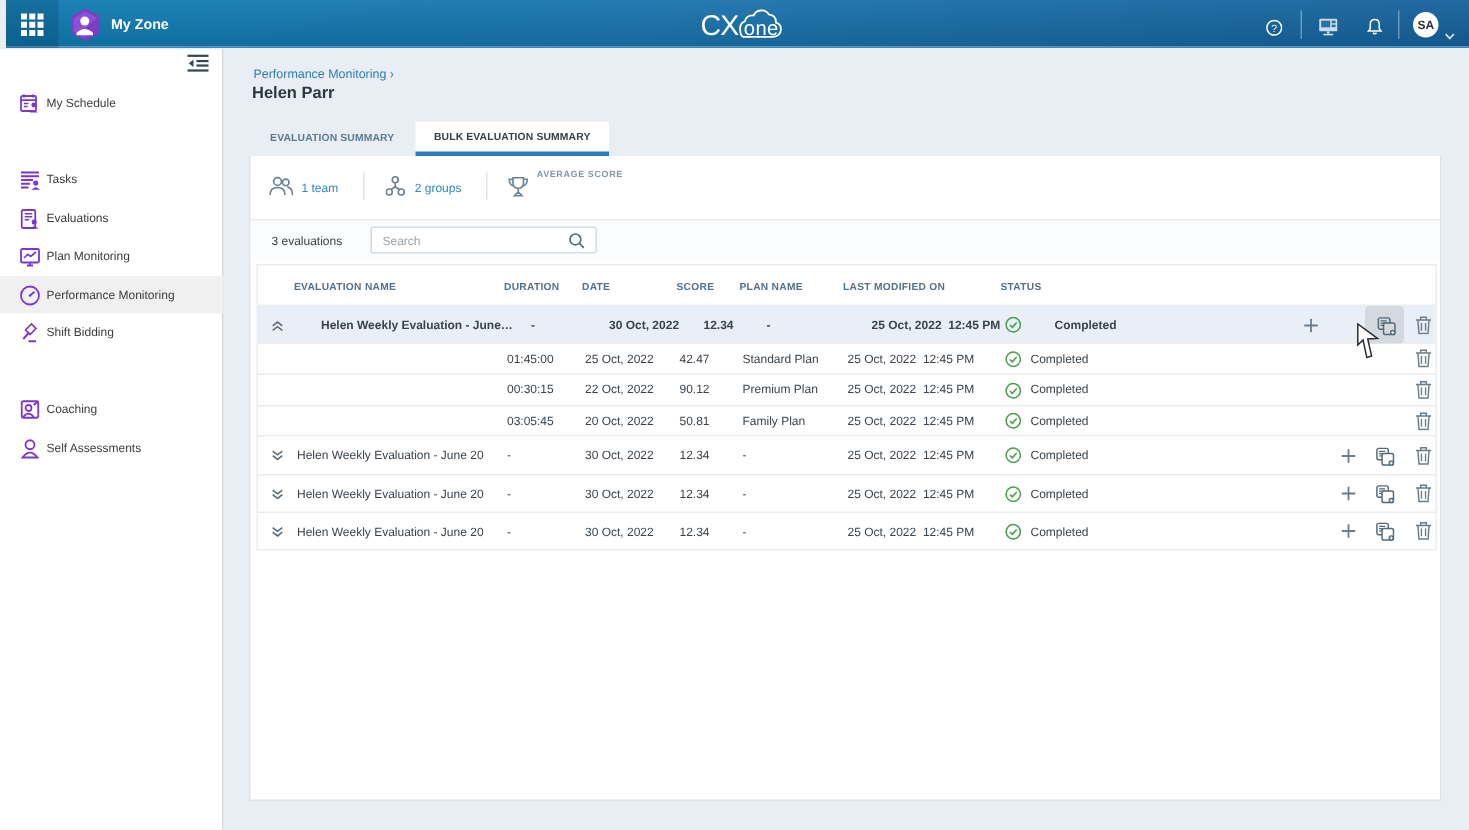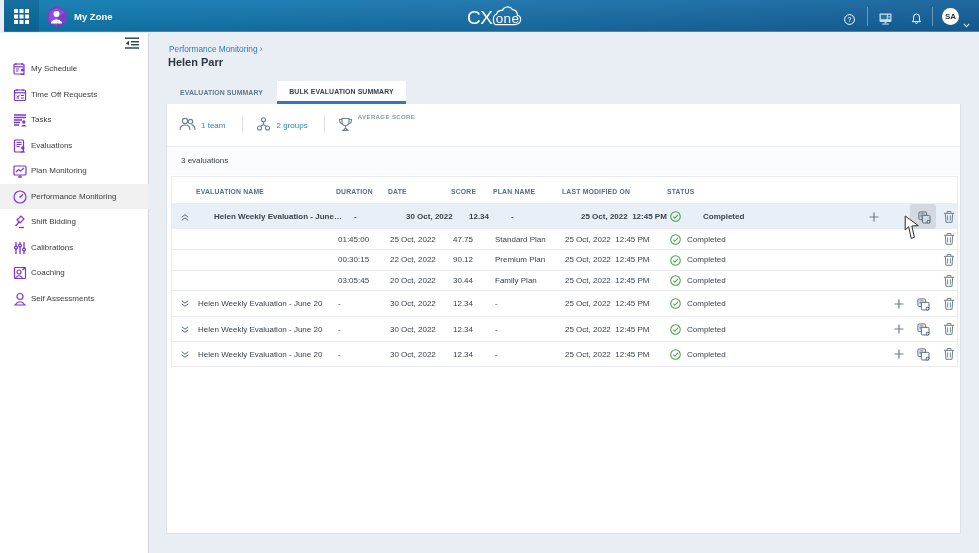--- a/index.html
+++ b/index.html
@@ -166,31 +166,20 @@
       <rect x="1" y="2" width="10" height="10" rx="1"></rect>
       <path d="M1 4.8 L11 4.8"></path>
         <path d="M3 1 L3 3"></path>
         <path d="M9 1 L9 3"></path>
       <path d="M3 7 L6 7 M3 9 L5.5 9" stroke-width="1"></path>
       <circle cx="9.5" cy="8" r="1.6" fill="#7b35d1" stroke="none"></circle>
       <path d="M6.8 13 q2.7 -3 5.4 0 z" fill="#7b35d1" stroke="none"></path>
     </svg>
       <span>My Schedule</span>
   </div>
-  <div class="sitem" style="top:48.5px">
-    <svg width="14" height="14" viewBox="0 0 14 14" fill="none" stroke="#7b35d1" stroke-width="1.2">
-      <rect x="1.5" y="2" width="11" height="10.5" rx="1"></rect>
-      <path d="M1.5 4.8 L12.5 4.8"></path>
-        <path d="M4 1 L4 3"></path>
-        <path d="M10 1 L10 3"></path>
-      <path d="M3.5 7.5 L5 9 L6.5 6.8" stroke-width="1"></path>
-      <path d="M8 7.5 L11 7.5 M8 10 L11 10 M3.5 10 L6 10" stroke-width="1"></path>
-    </svg>
-      <span>Time Off Requests</span>
-  </div>
   <div class="sitem" style="top:74px">
     <svg width="14" height="14" viewBox="0 0 14 14" fill="none" stroke="#7b35d1" stroke-width="1.2">
       <path d="M1 2 L13 2 M1 4.5 L13 4.5 M1 7 L9 7" stroke-width="1.3"></path>
       <circle cx="10.8" cy="9" r="1.7" fill="#7b35d1" stroke="none"></circle>
       <path d="M8 13.5 q2.8 -3.4 5.6 0 z" fill="#7b35d1" stroke="none"></path>
       <path d="M1 9.5 L7 9.5 M1 12 L6 12" stroke-width="1.3"></path>
     </svg>
       <span>Tasks</span>
   </div>
   <div class="sitem" style="top:125px">
@@ -219,31 +208,20 @@
     </svg>
       <span>Performance Monitoring</span>
   </div>
   <div class="sitem" style="top:176px">
     <svg width="14" height="14" viewBox="0 0 14 14" fill="none" stroke="#7b35d1" stroke-width="1.2">
       <path d="M4 5 L8 1 L11 4 L7 8 Z" stroke-width="1.1"></path>
       <path d="M6.5 6.5 L2.5 11" stroke-width="1.3"></path>
       <path d="M6 12.5 L11 12.5" stroke-width="1.3"></path>
     </svg>
       <span>Shift Bidding</span>
-  </div>
-  <div class="sitem" style="top:201.5px">
-    <svg width="14" height="14" viewBox="0 0 14 14" fill="none" stroke="#7b35d1" stroke-width="1.3">
-      <path d="M3 1 L3 5 M3 8 L3 13"></path>
-        <circle cx="3" cy="6.5" r="1.4"></circle>
-      <path d="M7 1 L7 3 M7 6 L7 13"></path>
-        <circle cx="7" cy="4.5" r="1.4"></circle>
-      <path d="M11 1 L11 7 M11 10 L11 13"></path>
-        <circle cx="11" cy="8.5" r="1.4"></circle>
-    </svg>
-      <span>Calibrations</span>
   </div>
   <div class="sitem" style="top:227px">
     <svg width="14" height="14" viewBox="0 0 14 14" fill="none" stroke="#7b35d1" stroke-width="1.2">
       <rect x="1.5" y="1.5" width="11" height="11" rx="1"></rect>
       <circle cx="6" cy="6" r="2"></circle>
       <path d="M2.5 12 q3.5 -4.5 7 0"></path>
       <path d="M9.5 4 L12.5 1.5" stroke-width="1.4"></path>
     </svg>
       <span>Coaching</span>
   </div>
@@ -285,20 +263,27 @@
     <svg style="position:absolute;left:171px;top:13px" width="15" height="15" viewBox="0 0 15 15" fill="none" stroke="#6b8294" stroke-width="1.1">
       <path d="M4 1.5 L11 1.5 L11 5 q0 3.5 -3.5 3.5 q-3.5 0 -3.5 -3.5 z"></path>
       <path d="M4 2.5 L1.5 2.5 q0 4 2.8 4.3 M11 2.5 L13.5 2.5 q0 4 -2.8 4.3"></path>
       <path d="M7.5 8.5 L7.5 11 M5 13.5 L10 13.5 L7.5 11 z"></path>
     </svg>
     <span class="lbl" style="position:absolute;left:190.8px;top:9.8px">AVERAGE SCORE</span>
     <span class="val" style="position:absolute;left:190.5px;top:20.5px">58.21</span>
   </div>
   <div id="searchrow">
     <span id="evalcount">3 evaluations</span>
+    <div id="searchbox">
+        <span>Search</span>
+      <svg style="position:absolute;left:131px;top:3px" width="11" height="11" viewBox="0 0 11 11" fill="none" stroke="#55687a" stroke-width="1.1">
+        <circle cx="4.6" cy="4.6" r="3.6"></circle>
+          <path d="M7.3 7.3 L10.2 10.2"></path>
+      </svg>
+      </div>
   </div>
   <div id="tbl">
     <div class="trow thead">
       <span class="c" style="left:24px">EVALUATION NAME</span>
       <span class="c" style="left:164px">DURATION</span>
       <span class="c" style="left:216px">DATE</span>
       <span class="c" style="left:279px">SCORE</span>
       <span class="c" style="left:321px">PLAN NAME</span>
       <span class="c" style="left:390px">LAST MODIFIED ON</span>
       <span class="c" style="left:495px">STATUS</span>
@@ -332,21 +317,21 @@
       </svg>
       <svg class="act tr-del" style="left:771px;top:5.6px" width="12" height="13.5" viewBox="0 0 13 14" fill="none" stroke="#6b7d8a" stroke-width="1.05">
         <path d="M2.5 3.5 L3.2 13 L9.8 13 L10.5 3.5"></path>
         <path d="M1 3.3 L12 3.3 M4.5 3 L4.5 1.3 L8.5 1.3 L8.5 3"></path>
         <path d="M5 5.5 L5 11 M8 5.5 L8 11" stroke-width="1"></path>
       </svg>
     </div>
     <div class="trow sub">
       <span class="cell c-dur" style="top:5.7px">01:45:00</span>
       <span class="cell c-date" style="top:5.7px">25 Oct, 2022</span>
-      <span class="cell c-score" style="top:5.7px">47.75</span>
+      <span class="cell c-score" style="top:5.7px">42.47</span>
       <span class="cell c-plan" style="top:5.7px">Standard Plan</span>
       <span class="cell c-mod" style="top:5.7px">25 Oct, 2022&nbsp;&nbsp;12:45 PM</span>
       <svg class="stat-ic" style="top:4.9px" width="11" height="11" viewBox="0 0 12 12" fill="none" stroke="#43a047" stroke-width="1.1">
           <circle cx="6" cy="6" r="5.2"></circle>
           <path d="M3.6 6.2 L5.3 7.9 L8.5 4.3"></path>
         </svg>
       <span class="stat-tx" style="top:5.7px">Completed</span>
       <svg class="act tr-del" style="left:771px;top:3.4px" width="12" height="13.5" viewBox="0 0 13 14" fill="none" stroke="#6b7d8a" stroke-width="1.05">
         <path d="M2.5 3.5 L3.2 13 L9.8 13 L10.5 3.5"></path>
         <path d="M1 3.3 L12 3.3 M4.5 3 L4.5 1.3 L8.5 1.3 L8.5 3"></path>
@@ -366,21 +351,21 @@
       <span class="stat-tx" style="top:5.7px">Completed</span>
       <svg class="act tr-del" style="left:771px;top:3.4px" width="12" height="13.5" viewBox="0 0 13 14" fill="none" stroke="#6b7d8a" stroke-width="1.05">
         <path d="M2.5 3.5 L3.2 13 L9.8 13 L10.5 3.5"></path>
         <path d="M1 3.3 L12 3.3 M4.5 3 L4.5 1.3 L8.5 1.3 L8.5 3"></path>
         <path d="M5 5.5 L5 11 M8 5.5 L8 11" stroke-width="1"></path>
       </svg>
     </div>
     <div class="trow sub">
       <span class="cell c-dur" style="top:5.7px">03:05:45</span>
       <span class="cell c-date" style="top:5.7px">20 Oct, 2022</span>
-      <span class="cell c-score" style="top:5.7px">30.44</span>
+      <span class="cell c-score" style="top:5.7px">50.81</span>
       <span class="cell c-plan" style="top:5.7px">Family Plan</span>
       <span class="cell c-mod" style="top:5.7px">25 Oct, 2022&nbsp;&nbsp;12:45 PM</span>
       <svg class="stat-ic" style="top:4.9px" width="11" height="11" viewBox="0 0 12 12" fill="none" stroke="#43a047" stroke-width="1.1">
           <circle cx="6" cy="6" r="5.2"></circle>
           <path d="M3.6 6.2 L5.3 7.9 L8.5 4.3"></path>
         </svg>
       <span class="stat-tx" style="top:5.7px">Completed</span>
       <svg class="act tr-del" style="left:771px;top:3.4px" width="12" height="13.5" viewBox="0 0 13 14" fill="none" stroke="#6b7d8a" stroke-width="1.05">
         <path d="M2.5 3.5 L3.2 13 L9.8 13 L10.5 3.5"></path>
         <path d="M1 3.3 L12 3.3 M4.5 3 L4.5 1.3 L8.5 1.3 L8.5 3"></path>

